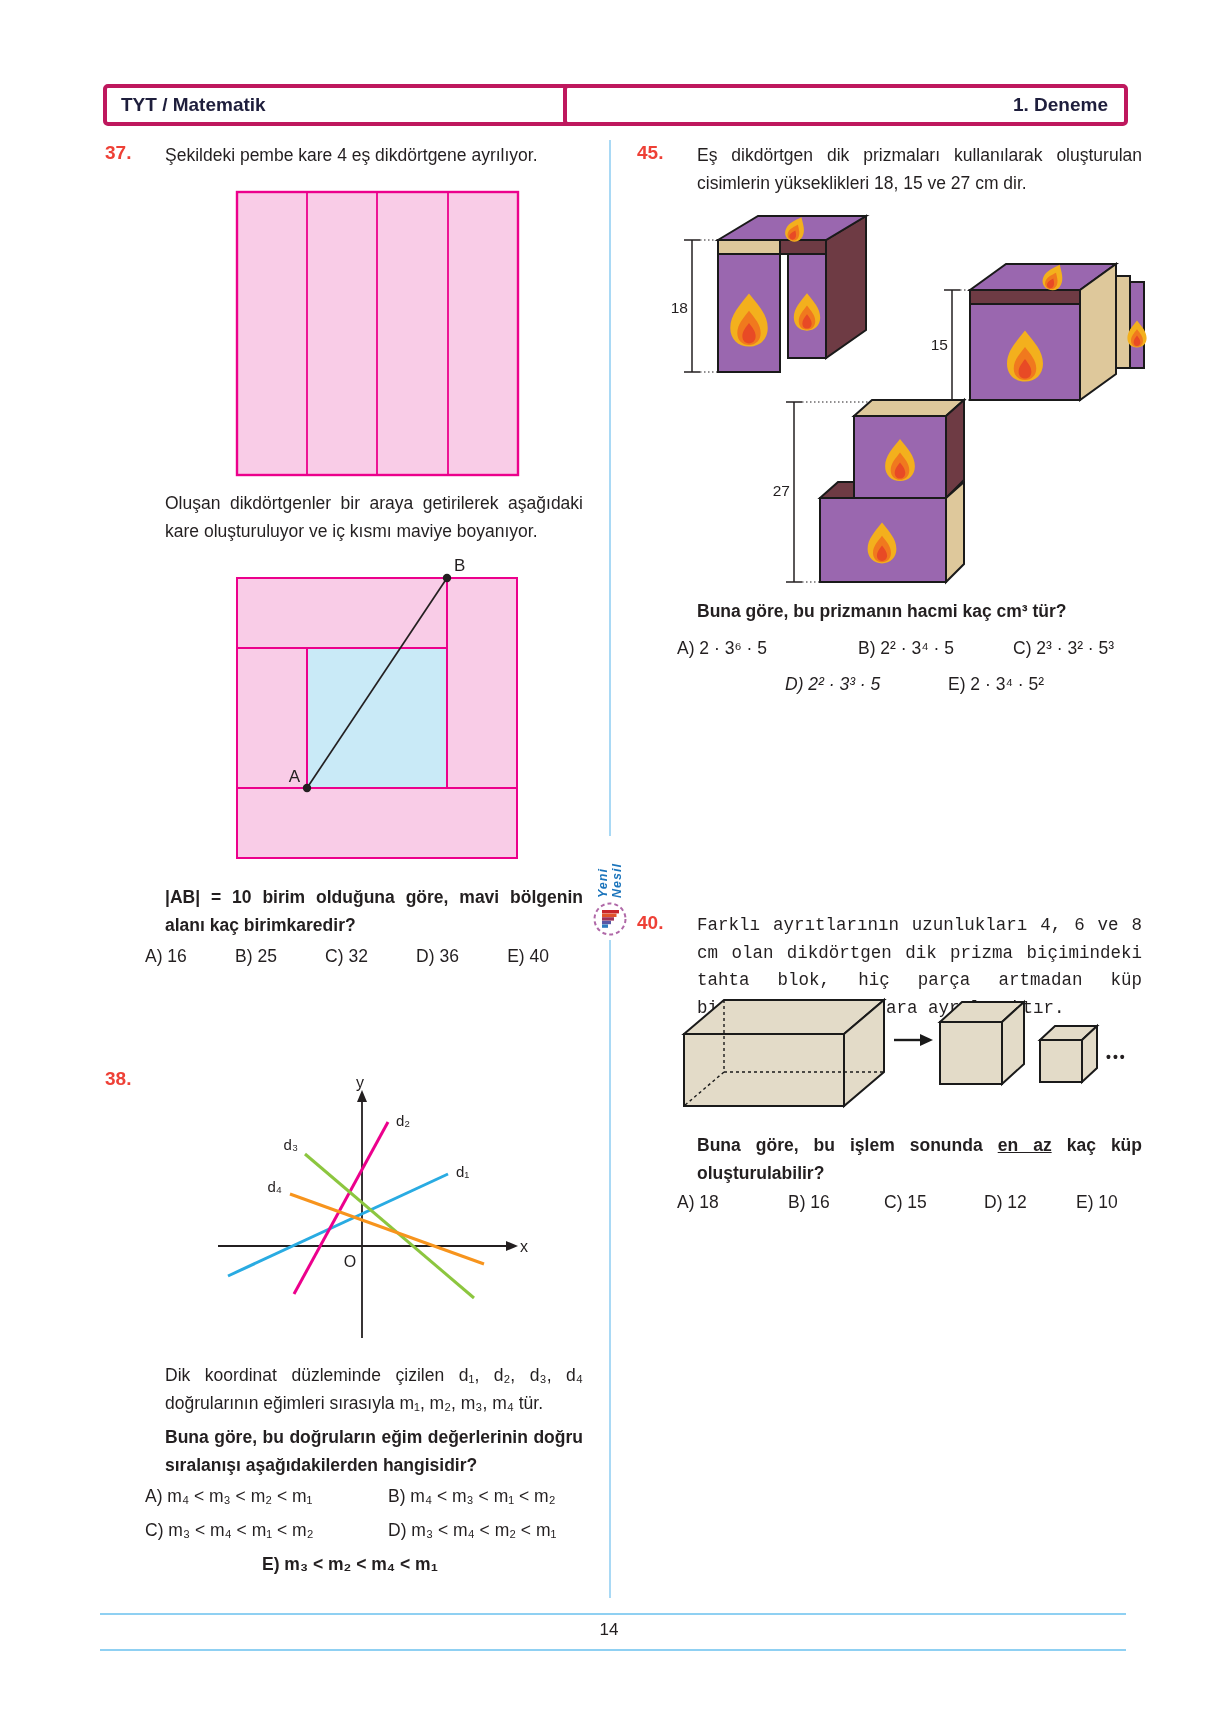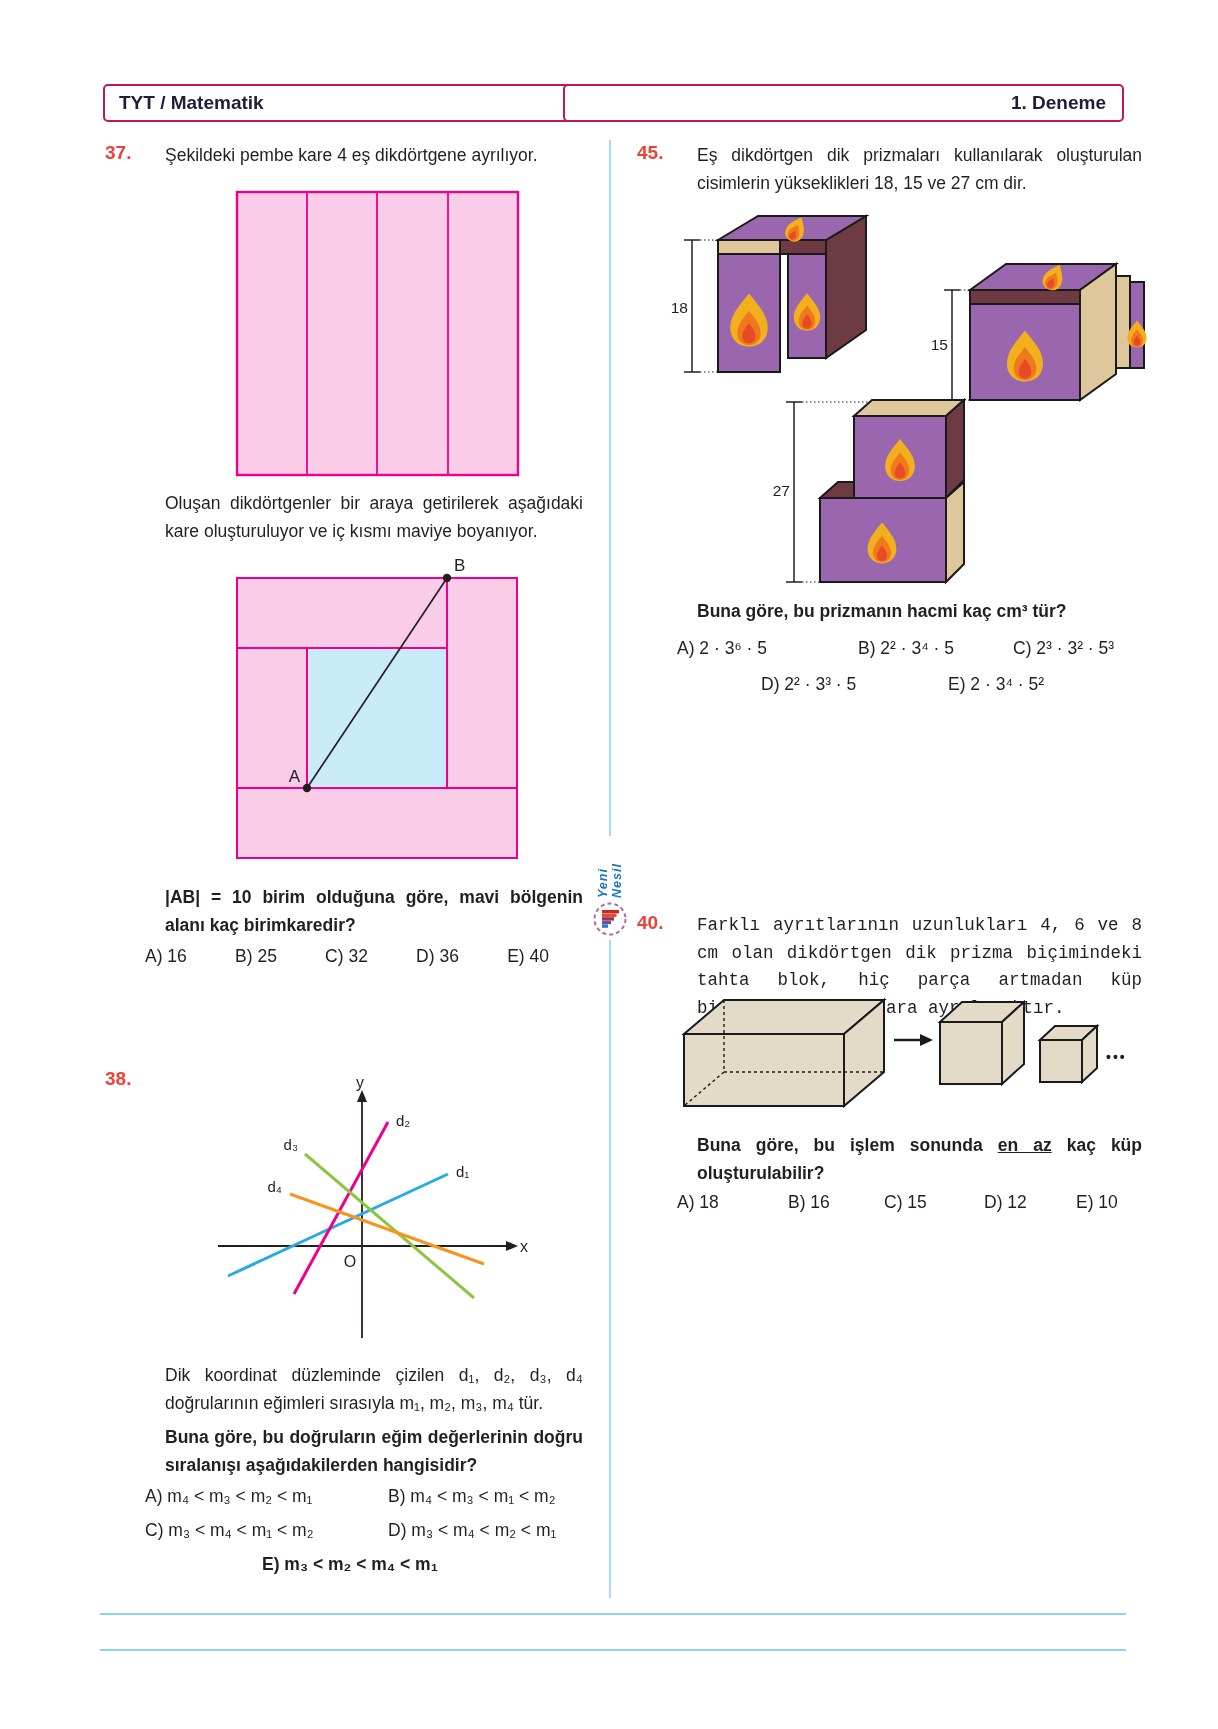--- a/index.html
+++ b/index.html
@@ -1,19 +1,19 @@
 <!DOCTYPE html>
 <html><head>
 <meta charset="utf-8">
 <style>
   html,body{margin:0;padding:0;background:#fff;}
   .page{position:relative;width:1218px;height:1729px;background:#fff;overflow:hidden;
         font-family:"Liberation Sans",sans-serif;color:#231F20;}
   .abs{position:absolute;}
-  .hdr-box{position:absolute;height:34px;border:2px solid #be185d;border-radius:5px;background:#fff;
+  .hdr-box{position:absolute;height:34px;border:4px solid #be185d;border-radius:5px;background:#fff;
            display:flex;align-items:center;font-weight:bold;font-size:19px;color:#1E1E3C;}
   .num{position:absolute;color:#EE4036;font-weight:bold;font-size:19px;}
   .para{position:absolute;font-size:17.5px;line-height:27.5px;text-align:justify;margin-left:20px;}
   .bold{font-weight:bold;}
   .opt{position:absolute;font-size:17.5px;white-space:nowrap;}
   .optrow{position:absolute;display:flex;justify-content:space-between;font-size:17.5px;}
   .divider{position:absolute;left:609px;top:140px;width:2px;height:1458px;background:#A9D9F5;}
   .fline{position:absolute;left:100px;width:1026px;height:2px;background:#8FD0F2;}
   .pagenum{position:absolute;left:0;top:1620px;width:1218px;text-align:center;font-size:17px;}
   .logo{position:absolute;left:586px;top:836px;width:48px;height:104px;background:#fff;z-index:5;
@@ -194,21 +194,21 @@
       <line x1="36" y1="194" x2="54" y2="194" stroke-dasharray="1.5,2.5" stroke-width="1.2"></line>
     </g>
     <text x="24" y="108" text-anchor="end" font-size="15.5">27</text>
   </svg>
 
   <div class="para bold" style="left:677px;top:598px;width:445px;text-align:left;">Buna göre, bu prizmanın hacmi kaç cm³ tür?</div>
 
   <span class="opt" style="left:677px;top:638px;">A) 2 · 3⁶ · 5</span>
   <span class="opt" style="left:858px;top:638px;">B) 2² · 3⁴ · 5</span>
   <span class="opt" style="left:1013px;top:638px;">C) 2³ · 3² · 5³</span>
-  <span class="opt" style="left:761px;top:674px;">D) 2² · 3³ · 5</span>
+  <span class="opt" style="left:785px;top:674px;font-style:italic;">D) 2² · 3³ · 5</span>
   <span class="opt" style="left:948px;top:674px;">E) 2 · 3⁴ · 5²</span>
 
   <div class="num" style="left:637px;top:912px;">40.</div>
   <div class="para" style="left:677px;top:912px;width:445px;font-family:Liberation Mono, monospace;">Farklı ayrıtlarının uzunlukları 4, 6 ve 8 cm olan dikdörtgen dik prizma biçimindeki tahta blok, hiç parça artmadan küp biçimindeki parçalara ayrılacaktır.</div>
 
   <svg class="abs" style="left:676px;top:994px;" width="462" height="126">
     <g fill="#E3DBC8" stroke="#1a1a1a" stroke-width="2">
       <rect x="8" y="40" width="160" height="72"></rect>
       <polygon points="8,40 48,6 208,6 168,40"></polygon>
       <polygon points="168,40 208,6 208,78 168,112"></polygon>
@@ -236,14 +236,15 @@
   </div>
 
   <span class="opt" style="left:677px;top:1192px;">A)  18</span>
   <span class="opt" style="left:788px;top:1192px;">B)  16</span>
   <span class="opt" style="left:884px;top:1192px;">C)  15</span>
   <span class="opt" style="left:984px;top:1192px;">D)  12</span>
   <span class="opt" style="left:1076px;top:1192px;">E)  10</span>
 
   <div class="fline" style="top:1613px;"></div>
   <div class="fline" style="top:1649px;"></div>
+  <div class="pagenum">14</div>
 
 </div>
 
 </body></html>

